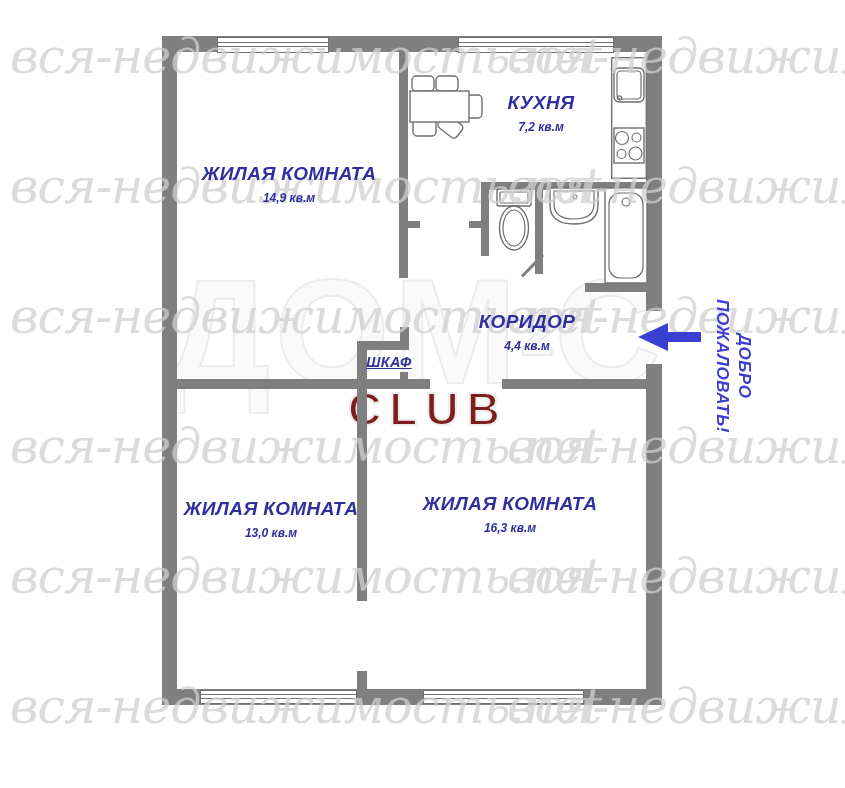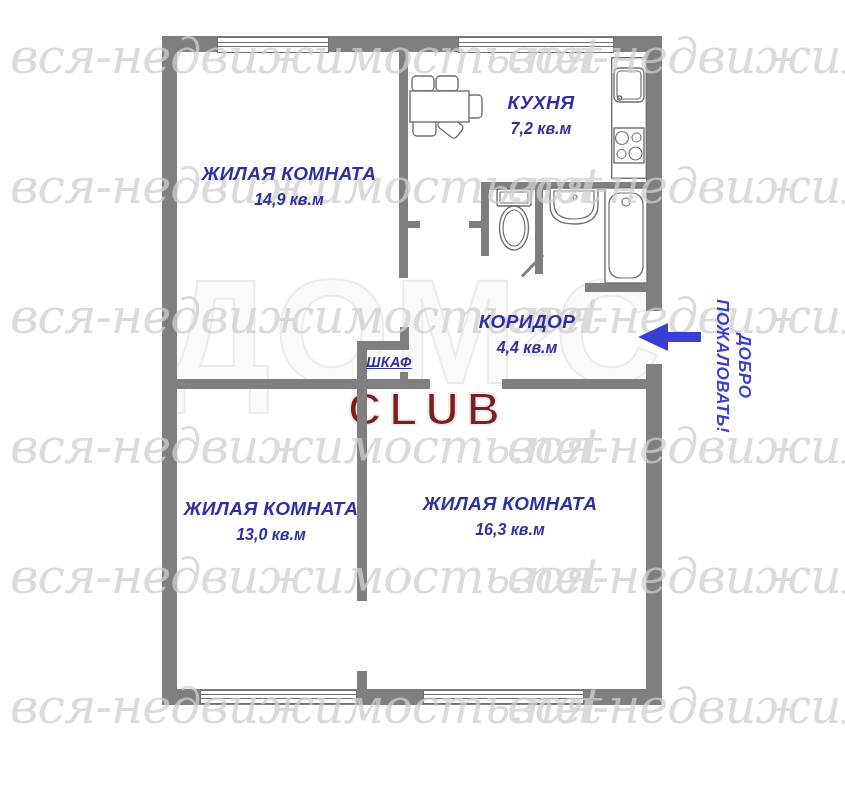--- a/index.html
+++ b/index.html
@@ -20,21 +20,21 @@
   .win.h12{background-position:0 3px,0 7px;}
   
   .fixture{position:absolute;}
   .fx{fill:#fff;stroke:var(--fixture-line,#6f6f6f);stroke-width:1.4;}
   .fxn{fill:none;stroke:var(--fixture-line,#6f6f6f);stroke-width:1.2;}
   .door-leaf{position:absolute;background:var(--wall,#7f7f7f);transform-origin:0 50%;}
   
   .room-label{position:absolute;transform:translateX(-50%);text-align:center;
       color:var(--label,#2f2f9f);font-weight:bold;font-style:italic;white-space:nowrap;}
   .room-label .rname{font-size:19px;letter-spacing:.4px;}
-  .room-label .rarea{font-size:16px;margin-top:6px;}
+  .room-label .rarea{font-size:12px;margin-top:6px;}
   .room-label.small .rname{font-size:14.5px;text-decoration:underline;}
   
   .welcome{position:absolute;left:648px;top:344px;width:170px;
       transform:rotate(90deg);text-align:center;color:var(--welcome,#3d3ed0);
       font-weight:bold;font-style:italic;font-size:17px;line-height:1.3;
       white-space:pre-line;letter-spacing:.5px;}
   .arrow-svg{position:absolute;left:638px;top:321px;}
   .arrow-svg polygon{fill:var(--arrow,#3a3fd4);}
   
   .wm-row{position:absolute;left:0;width:100%;height:70px;line-height:70px;

